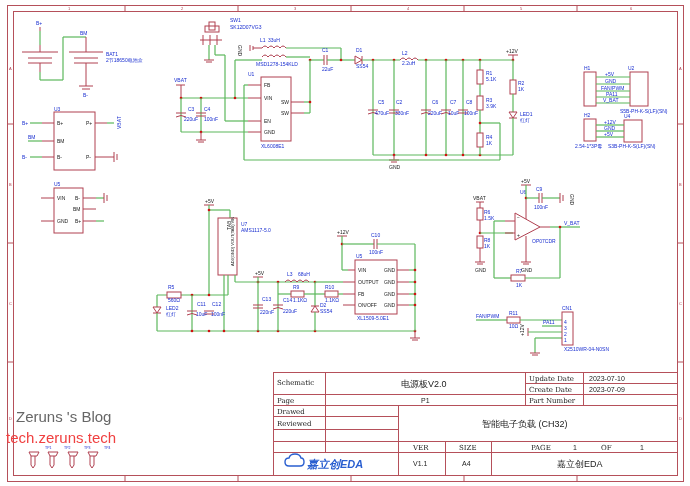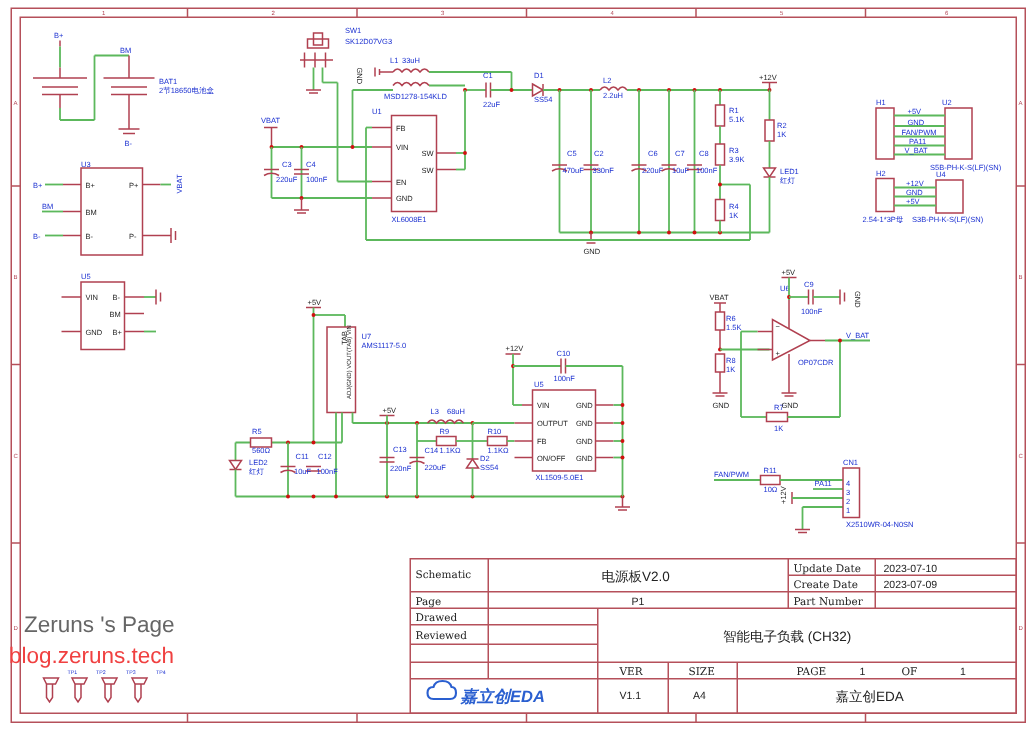--- a/index.html
+++ b/index.html
@@ -614,14 +614,14 @@
     <text class="tbl" x="601" y="450">OF</text>
     <text class="tbs" x="640" y="450">1</text>
     <text class="tbv" x="557" y="467">嘉立创EDA</text>
     <g>
       <path d="M289 466 q-4 0 -4 -4 q0 -4 4 -4 q1 -4 6 -4 q5 0 6 4 q3 0 3 4 q0 4 -4 4 z" fill="none" stroke="#2a5fd0" stroke-width="1.4"></path>
       <text x="307" y="468" style="font-family:'Liberation Sans',sans-serif;font-size:11px;font-style:italic;font-weight:bold;fill:#2a5fd0;">嘉立创EDA</text>
     </g>
   </g>
 </svg>
 
-<div class="wm1">Zeruns 's Page</div>
-<div class="wm2">blog.zeruns.tech</div>
+<div class="wm1">Zeruns 's Blog</div>
+<div class="wm2">tech.zeruns.tech</div>
 
 </body></html>

